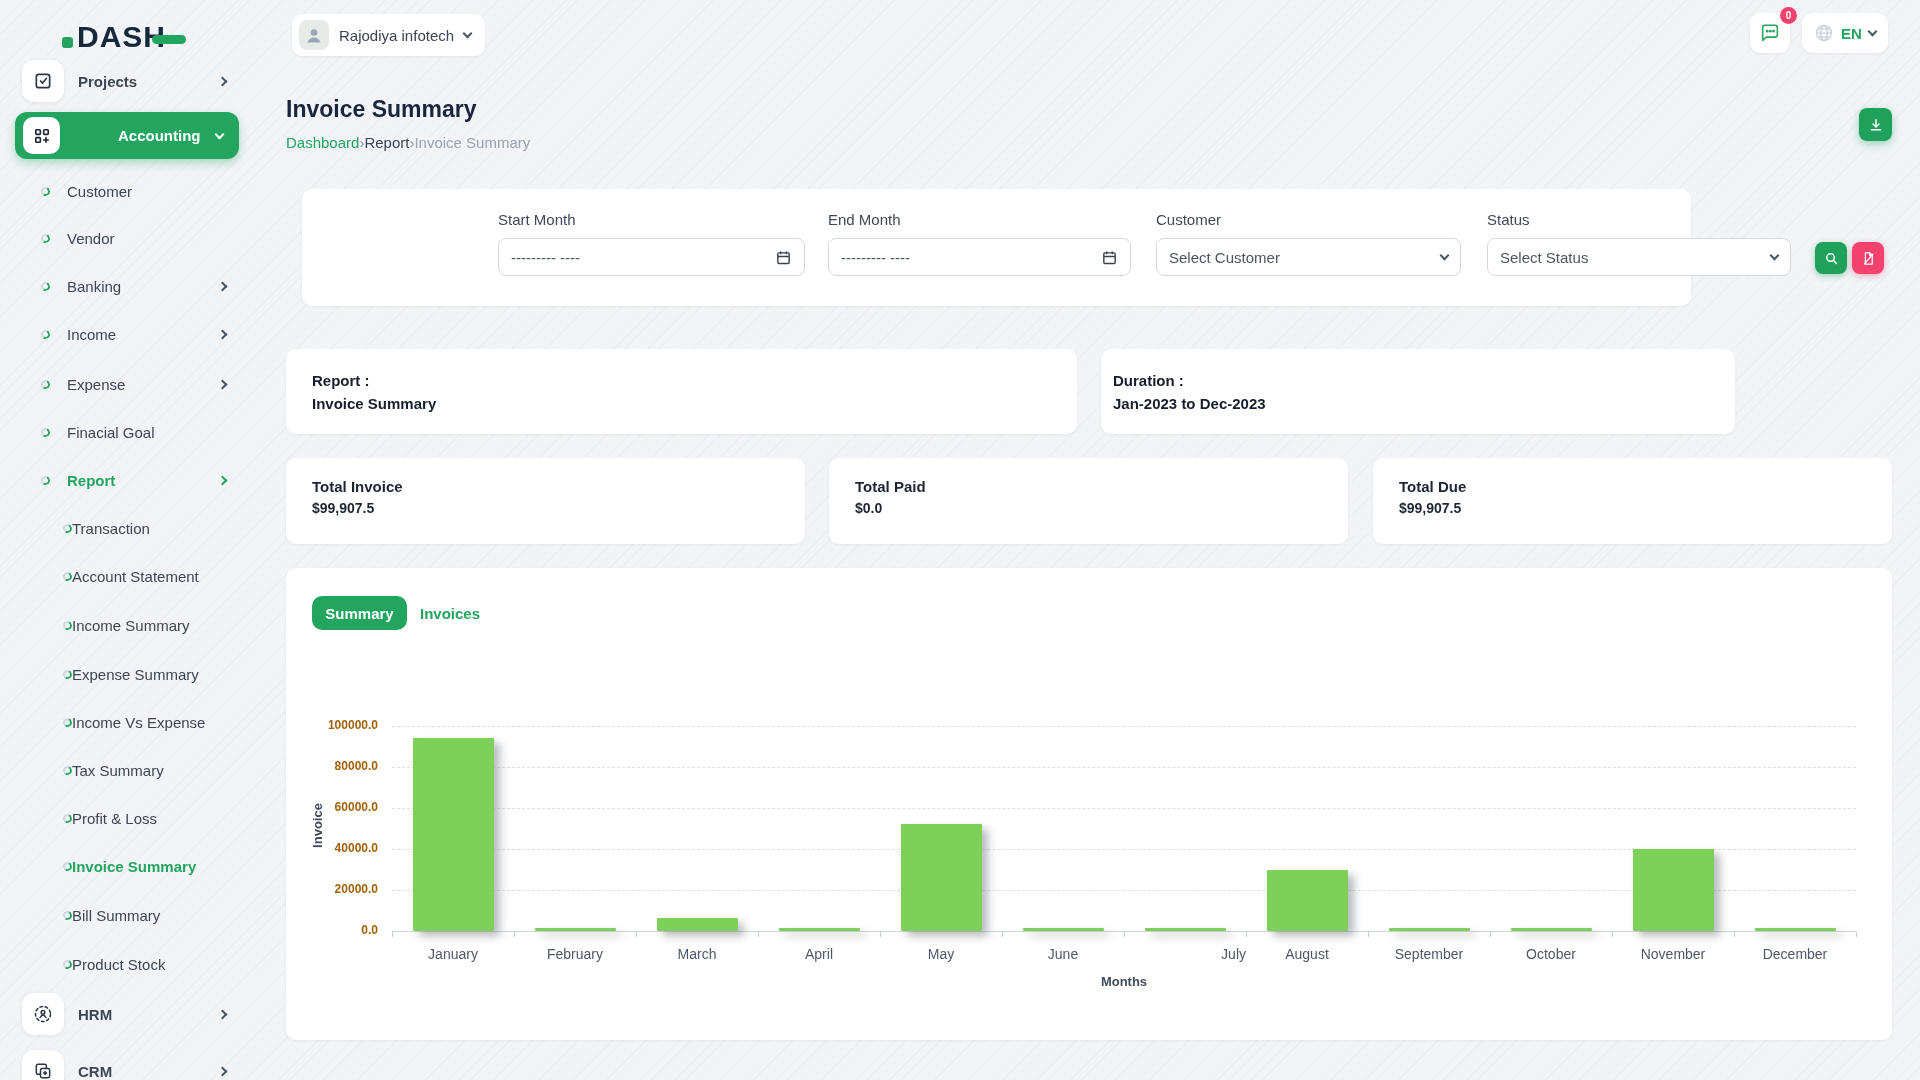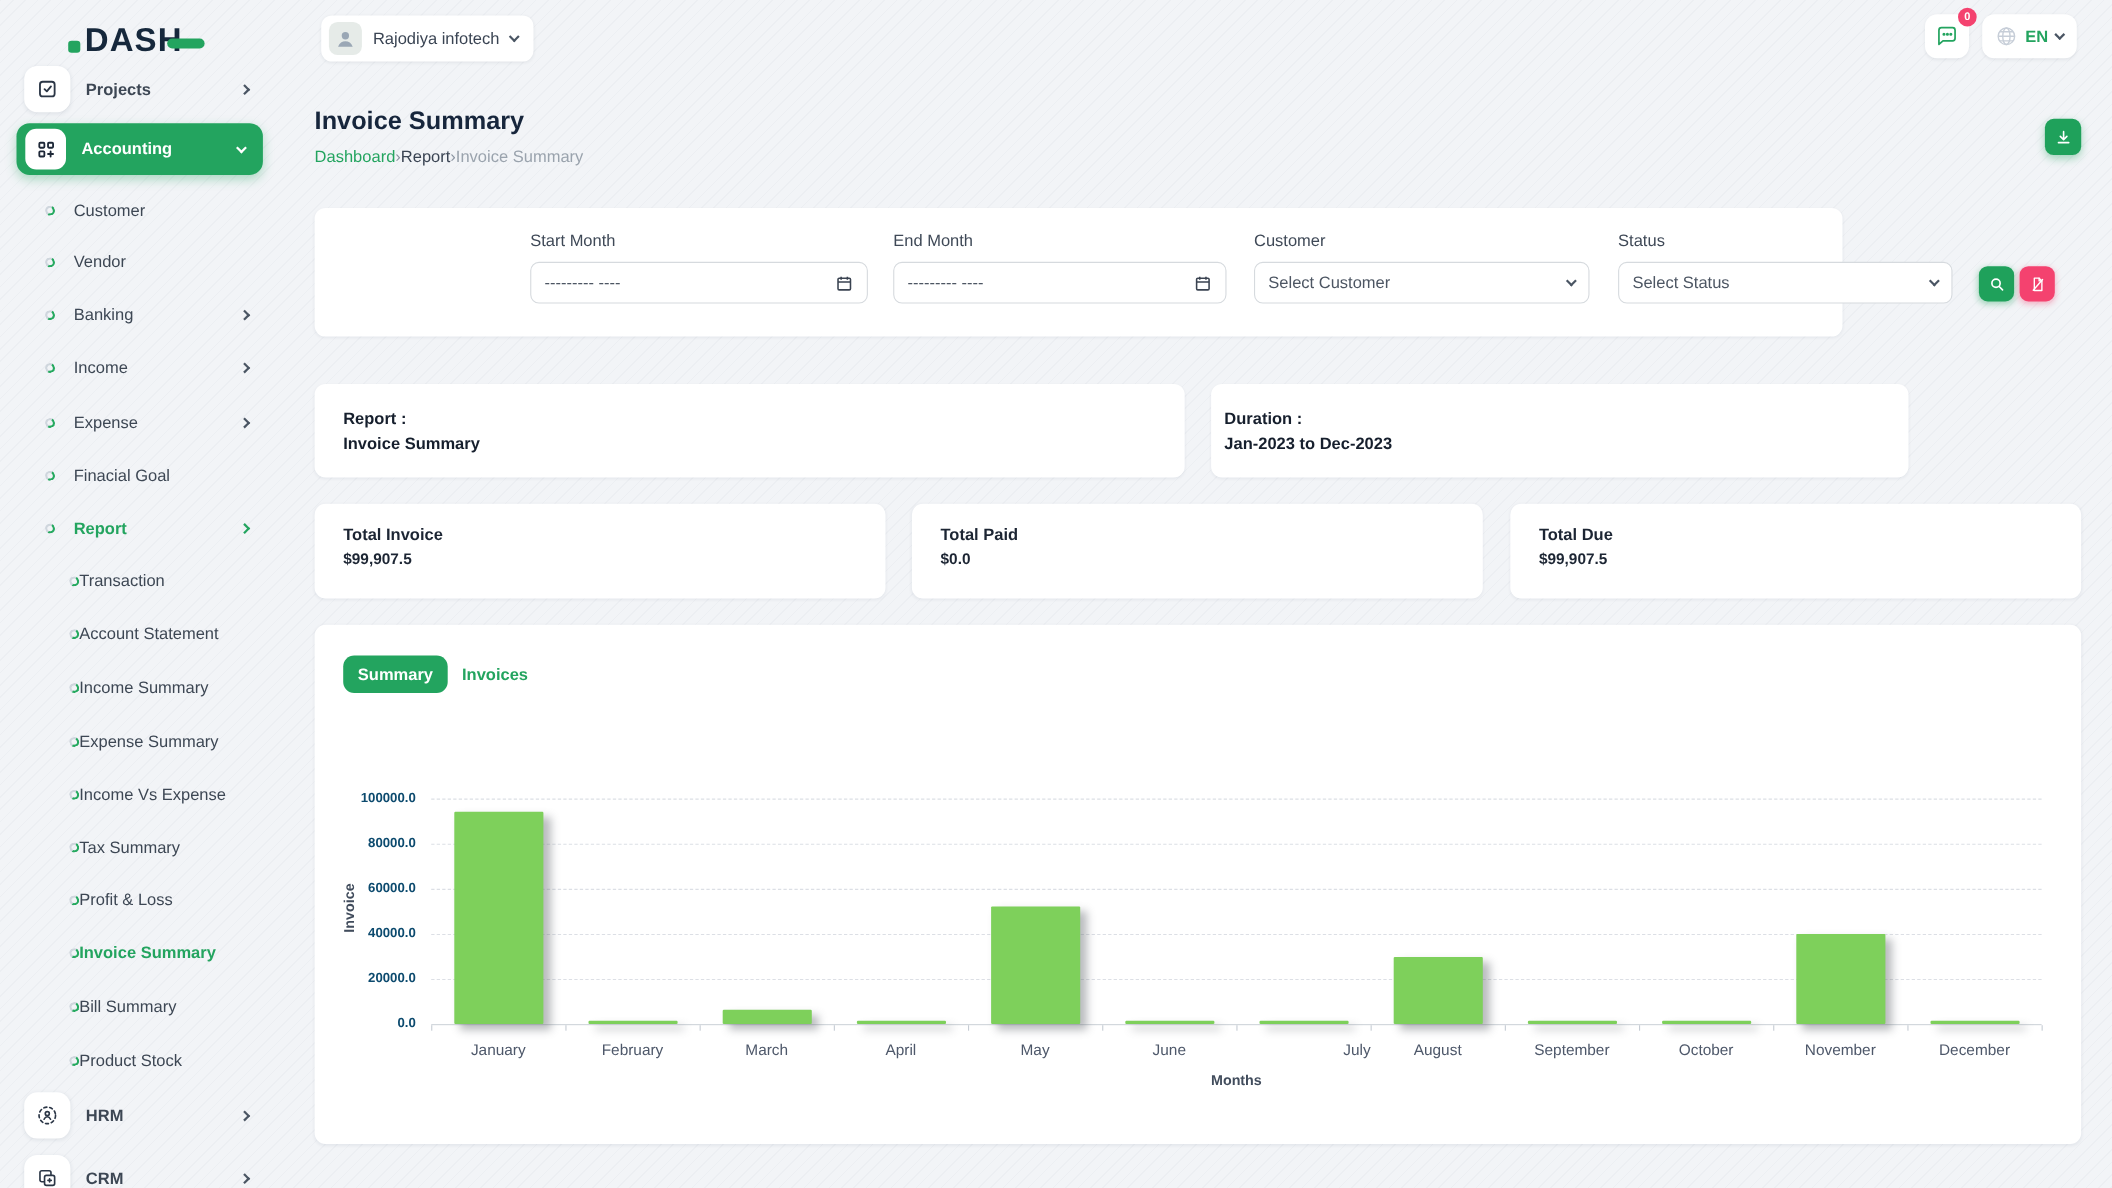--- a/index.html
+++ b/index.html
@@ -46,38 +46,38 @@
   .sub2 { padding-left:63px; }
   .slabel { font-size:15px; font-weight:600; color:#3d4754; white-space:nowrap; }
   .sub1 .slabel, .sub2 .slabel { font-weight:500; }
   .schev { margin-left:auto; margin-right:34px; }
   .bullet { width:9px; height:9px; border-radius:50%; border:2px solid #cfd6dd;
     border-bottom-color:#25a95f; border-right-color:#25a95f; transform:rotate(-15deg); flex:0 0 auto; }
   .green-text .slabel { color:#23a45f; font-weight:700; }
   .acc { left:15px; width:224px; height:47px; background:#23a45f; border-radius:12px; padding-left:8px; gap:14px;
     box-shadow:0 4px 10px rgba(35,164,95,.35); }
   .acc .ibox { width:37px; height:37px; border-radius:10px; box-shadow:none; }
-  .acc .slabel { color:#fff; font-weight:700; }
+  .acc .slabel { color:#fff; font-weight:700;margin-left:44px; }
   .acc .schev { margin-right:16px; }
 
   
   .page-title { position:absolute; left:286px; top:96px; font-size:23px; font-weight:700; color:#17263c; }
   .breadcrumb { position:absolute; left:286px; top:134px; display:flex; align-items:center; gap:0; font-size:15px; }
   .bc-link { color:#23a45f; cursor:pointer; }
   .bc-mid  { color:#3a4453; font-weight:500; cursor:pointer; }
   .bc-cur  { color:#9aa3ad; }
   .bc-sep  { color:#8a93a0; font-size:15px; }
   .dl-btn { position:absolute; left:1859px; top:108px; width:33px; height:33px; border:none; border-radius:8px;
     background:#1fa15b; display:flex; align-items:center; justify-content:center; cursor:pointer;
     box-shadow:0 3px 8px rgba(31,161,91,.4); }
 
   .card { position:absolute; background:#fff; border-radius:10px; box-shadow:0 1px 3px rgba(25,39,62,.06); }
 
   
-  .filter-card { left:286px; top:189px; width:1389px; height:117px; }
+  .filter-card { left:302px; top:189px; width:1389px; height:117px; }
   .fgroup { position:absolute; top:22px; }
   .flabel { font-size:15px; font-weight:500; color:#3f4957; margin-bottom:10px; }
   .fbox { height:38px; border:1px solid #d6dade; border-radius:8px; background:#fff;
     display:flex; align-items:center; padding:0 12px; font-size:15px; color:#4d5663; cursor:pointer; }
   .fbox .spacer { flex:1; }
   .g1 { left:196px; width:307px; } .g2 { left:526px; width:303px; }
   .g3 { left:854px; width:305px; } .g4 { left:1185px; width:304px; }
   .icon-btn { position:absolute; top:53px; width:32px; height:32px; border:none; border-radius:8px;
     display:flex; align-items:center; justify-content:center; cursor:pointer; }
   .search-btn { left:1513px; background:#1fa15b; box-shadow:0 2px 6px rgba(31,161,91,.4); }
@@ -100,21 +100,21 @@
     border:none; border-radius:10px; font-size:15px; font-weight:600; cursor:pointer;
     display:flex; align-items:center; justify-content:center; font-family:inherit; }
   .tab-plain { position:absolute; left:134px; top:28px; height:34px; background:none; border:none; color:#23a45f;
     font-size:15px; font-weight:600; cursor:pointer; display:flex; align-items:center; font-family:inherit; }
 
   #chart-area { position:absolute; inset:0; }
   .y-title { position:absolute; left:-14px; top:250px; width:90px; text-align:center; transform:rotate(-90deg);
     font-size:13px; font-weight:700; color:#414c5c; }
   .x-title { position:absolute; left:106px; top:406px; width:1464px; text-align:center;
     font-size:13px; font-weight:700; color:#414c5c; }
-  .ytick { position:absolute; left:0; width:92px; text-align:right; font-size:12px; font-weight:700; color:#0c4a6e; }
+  .ytick { position:absolute; left:0; width:92px; text-align:right; font-size:12px; font-weight:700; color:#a16207; }
   .gridline { position:absolute; height:0; border-top:1px dashed #dcdfe5; }
   .baseline { position:absolute; height:0; border-top:1px solid #cfd4da; }
   .xtick { position:absolute; width:1px; height:5px; background:#c6ccd4; }
   .xlabel { position:absolute; text-align:center; font-size:14px; color:#4e586a; }
   .bar { position:absolute; width:81px; border-radius:1px;
     box-shadow:6px 5px 8px rgba(100,104,110,.45); }
 </style>
 </head>
 <body>
 

